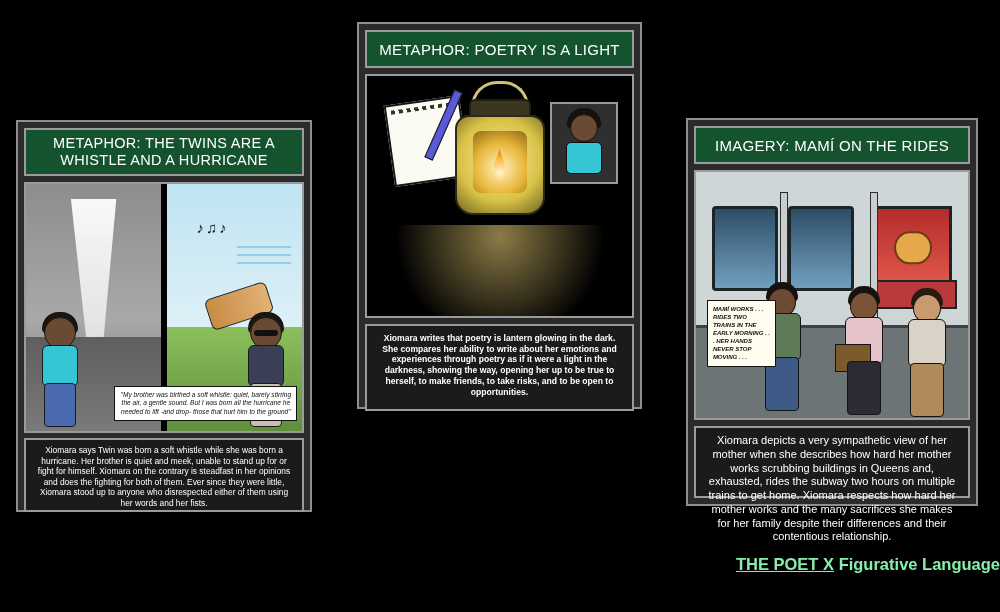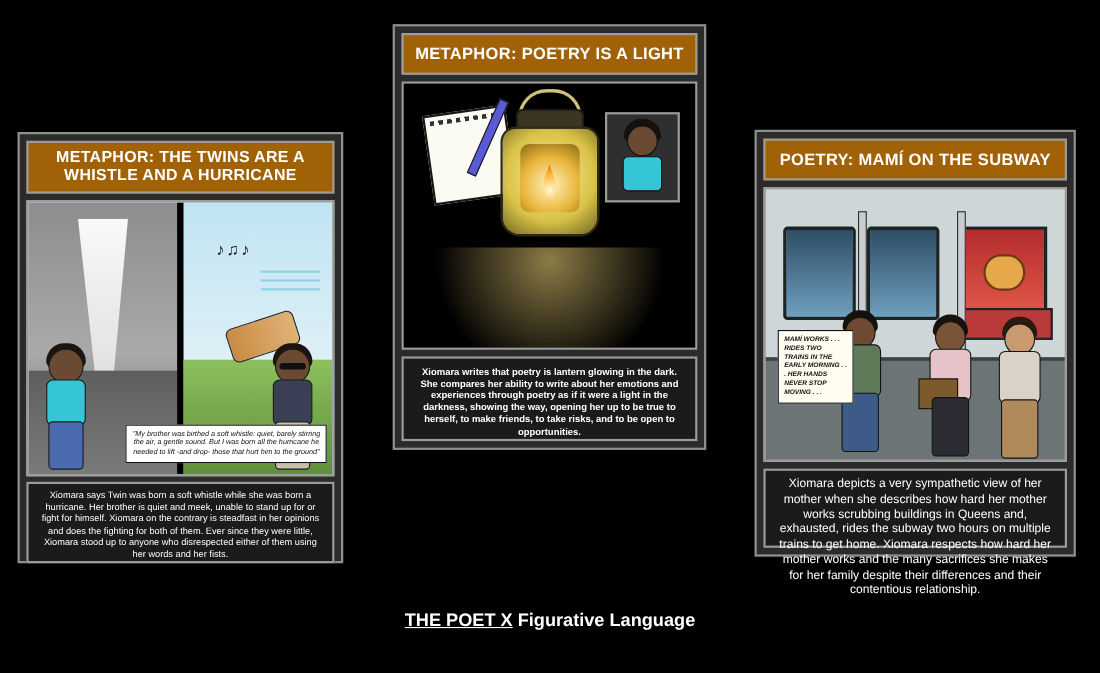--- a/index.html
+++ b/index.html
@@ -23,24 +23,24 @@
 
   
   .panel {
     position: absolute;
     background: #2b2b2b;
     border: 2px solid #8f8f8f;
     box-sizing: border-box;
     padding: 6px;
   }
   .panel-title {
-    background: #a16207;
+    background: #14532d;
     border: 2px solid #9b9b9b;
     color: #ffffff;
-    font-weight: bold;
+    font-weight: normal;
     text-align: center;
     letter-spacing: .3px;
     box-sizing: border-box;
     display: flex;
     align-items: center;
     justify-content: center;
   }
   .panel-art {
     position: relative;
     overflow: hidden;
@@ -129,21 +129,21 @@
     font-size: 6.6px; font-style: italic; line-height: 1.28;
     padding: 4px 5px; color:#111; text-align:center;
   }
 
   
   #panel2 {
     left: 357px; top: 22px; width: 285px; height: 387px;
   }
   #panel2 .panel-title { height: 38px; font-size: 15px; }
   #panel2 .panel-art { margin-top: 6px; height: 244px; background:#000; border-color:#9b9b9b;}
-  #panel2 .panel-caption { margin-top: 6px; height: 77px; font-size: 8.6px; padding: 7px 9px; font-weight:bold;}
+  #panel2 .panel-caption { margin-top: 6px; height: 87px; font-size: 8.6px; padding: 7px 9px; font-weight:bold;}
 
   .lantern-wrap { position:absolute; left:50%; top:36%; transform:translate(-50%,-50%); width:120px; height:150px;}
   .lantern-body {
     position:absolute; left:50%; transform:translateX(-50%); top:28px; width:86px; height:96px;
     background: radial-gradient(circle at 50% 45%, #ffe9a0, #d8c246 60%, #6f6524 100%);
     border-radius: 14px 14px 18px 18px; border:2px solid #2c2a16;
   }
   .lantern-glass {
     position:absolute; left:50%; transform:translateX(-50%); top:14px; width:54px; height:62px;
     background: radial-gradient(circle at 50% 60%, #fff3c0, #e8b63a 55%, #8d6a14 100%);
@@ -245,21 +245,21 @@
   .narration {
     position:absolute; left: 4%; top: 52%; width: 21%;
     background:#fffdf0; border:1.5px solid #111;
     font-size:6px; font-style:italic; font-weight:bold; color:#111;
     padding:4px 5px; line-height:1.35;
   }
 
   
   .footer {
     position:absolute; left:0; right:0; bottom:38px;
-    text-align:center; color:#ffffff; font-size:16.5px; font-weight:bold;
+    text-align:right; color:#86efac; font-size:16.5px; font-weight:bold;
   }
   .footer .u { text-decoration: underline; }
 </style>
 </head>
 <body>
 
 <div class="board">
 
   <div class="panel" id="panel1">
     <div class="panel-title">METAPHOR: THE TWINS ARE A WHISTLE AND A HURRICANE</div>
@@ -319,21 +319,21 @@
           </div>
         </div>
       </div>
 
     </div>
 
     <div class="panel-caption">Xiomara writes that poetry is lantern glowing in the dark. She compares her ability to write about her emotions and experiences through poetry as if it were a light in the darkness, showing the way, opening her up to be true to herself, to make friends, to take risks, and to be open to opportunities.</div>
   </div>
 
   <div class="panel" id="panel3">
-    <div class="panel-title">POETRY: MAMÍ ON THE SUBWAY</div>
+    <div class="panel-title">IMAGERY: MAMÍ ON THE RIDES</div>
 
     <div class="panel-art">
       <div class="subway-wall"></div>
       <div class="subway-window" id="win1"></div>
       <div class="subway-window" id="win2"></div>
       <div class="subway-ad">
         <div class="burger"></div>
       </div>
       <div class="bench"></div>
       <div class="floor-line"></div>

